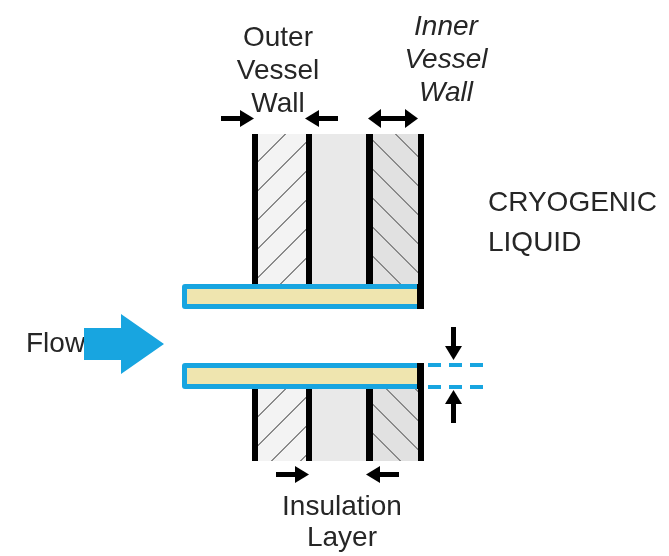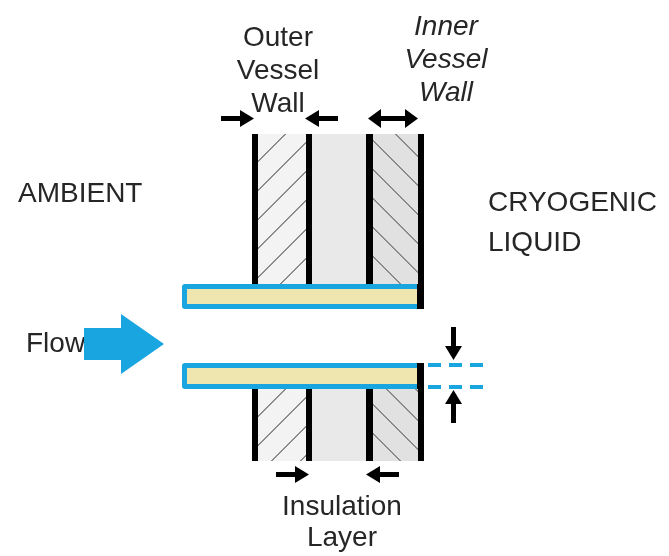--- a/index.html
+++ b/index.html
@@ -49,21 +49,20 @@
 <div class="stage">
 
   <div class="lbl lbl-med center" style="left:218px;top:20px;width:120px;">Outer
 Vessel
 Wall</div>
 
   <div class="lbl lbl-med center" style="left:386px;top:9px;width:120px;font-style:italic;">Inner
 Vessel
 Wall</div>
 
-  <div class="lbl lbl-big" style="left:18px;top:176px;">AMBIENT</div>
 
   <div class="lbl lbl-big" style="left:26px;top:326px;">Flow</div>
 
   <div class="lbl lbl-big" style="left:488px;top:182px;line-height:40px;">CRYOGENIC
 LIQUID</div>
 
 
   <div class="lbl lbl-big center" style="left:262px;top:490px;width:160px;line-height:31px;text-align:center;">Insulation
 Layer</div>
 

